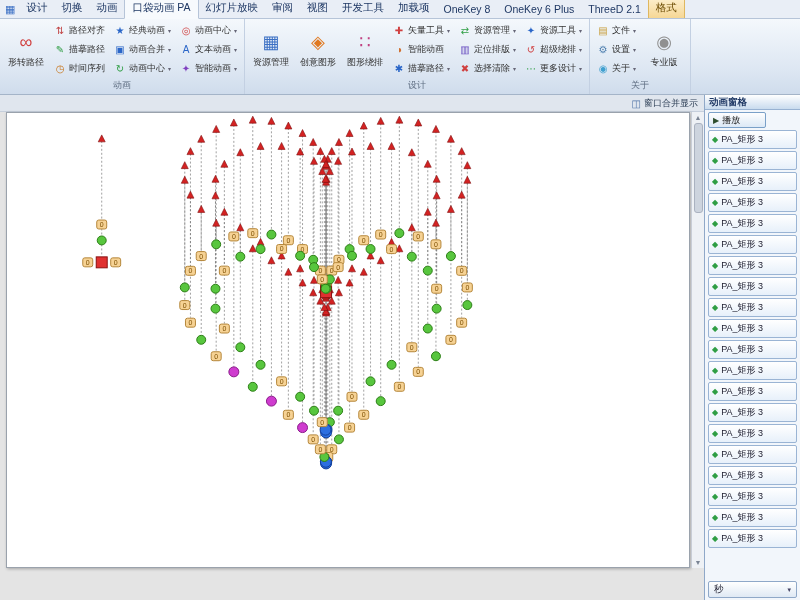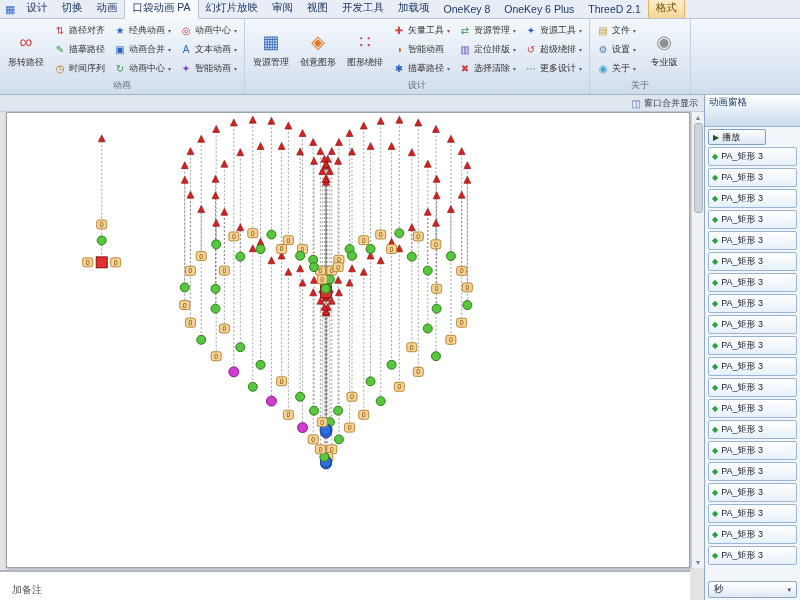--- a/index.html
+++ b/index.html
@@ -51,22 +51,22 @@
   .vs-arrow { font-size:7px; color:#7a8494; padding:2px 0; }
   .vs-thumb { width:9px; height:90px; background:#cdd4de; border:1px solid #aab2c0; border-radius:3px; }
   .vs-spacer { flex:1; }
   .notes { position:absolute; left:0; right:14px; bottom:0; height:30px; background:#ffffff;
     border-top:2px solid #aab4c2; display:flex; align-items:flex-end; padding:0 0 3px 12px;
     font-size:10px; color:#555; }
 
   
   .pane { flex:1; background:#f2f6fb; border-left:1px solid #8fa8c8; display:flex;
     flex-direction:column; }
-  .pane-header { height:32px; background:linear-gradient(#ffffff,#c9dbee); border-bottom:1px solid #98b2d2;
-    font-size:9.5px; font-weight:normal; color:#1f3864; padding:1px 4px; }
+  .pane-header { height:15px; background:linear-gradient(#ffffff,#c9dbee); border-bottom:1px solid #98b2d2;
+    font-size:9.5px; font-weight:bold; color:#1f3864; padding:1px 4px; }
   .play-row { padding:2px 3px 1px; }
   .play-btn { width:58px; height:16px; background:linear-gradient(#fefefe,#dcE9f6);
     border:1px solid #7aa0c8; border-radius:2px; font-size:9px; display:flex; align-items:center;
     gap:3px; padding:0 4px; color:#222; font-family:inherit; }
   .play-icon { font-size:8px; color:#2d4d2d; }
   .pane-list { flex:1; overflow:hidden; padding:1px 3px; }
   .pane-item { height:19px; margin-bottom:2px; background:linear-gradient(#ffffff,#e7f0fa);
     border:1px solid #9ab4d4; border-radius:2px; display:flex; align-items:center; gap:3px;
     padding:0 3px; font-size:9px; color:#223; }
   .pi-icon { font-size:8px; color:#2f9e44; }
@@ -687,23 +687,20 @@
               </g>
             </g>
         </svg>
       </div>
       <div class="vscroll">
         <div class="vs-arrow">▲</div>
         <div class="vs-thumb"></div>
         <div class="vs-spacer"></div>
         <div class="vs-arrow">▼</div>
       </div>
-      <div class="notes">
-        <span>加备注</span>
-      </div>
     </div>
 
     <div class="pane">
       <div class="pane-header">动画窗格</div>
       <div class="play-row">
         <button class="play-btn">
           <span class="play-icon">▶</span>
           <span>播放</span>
         </button>
       </div>

